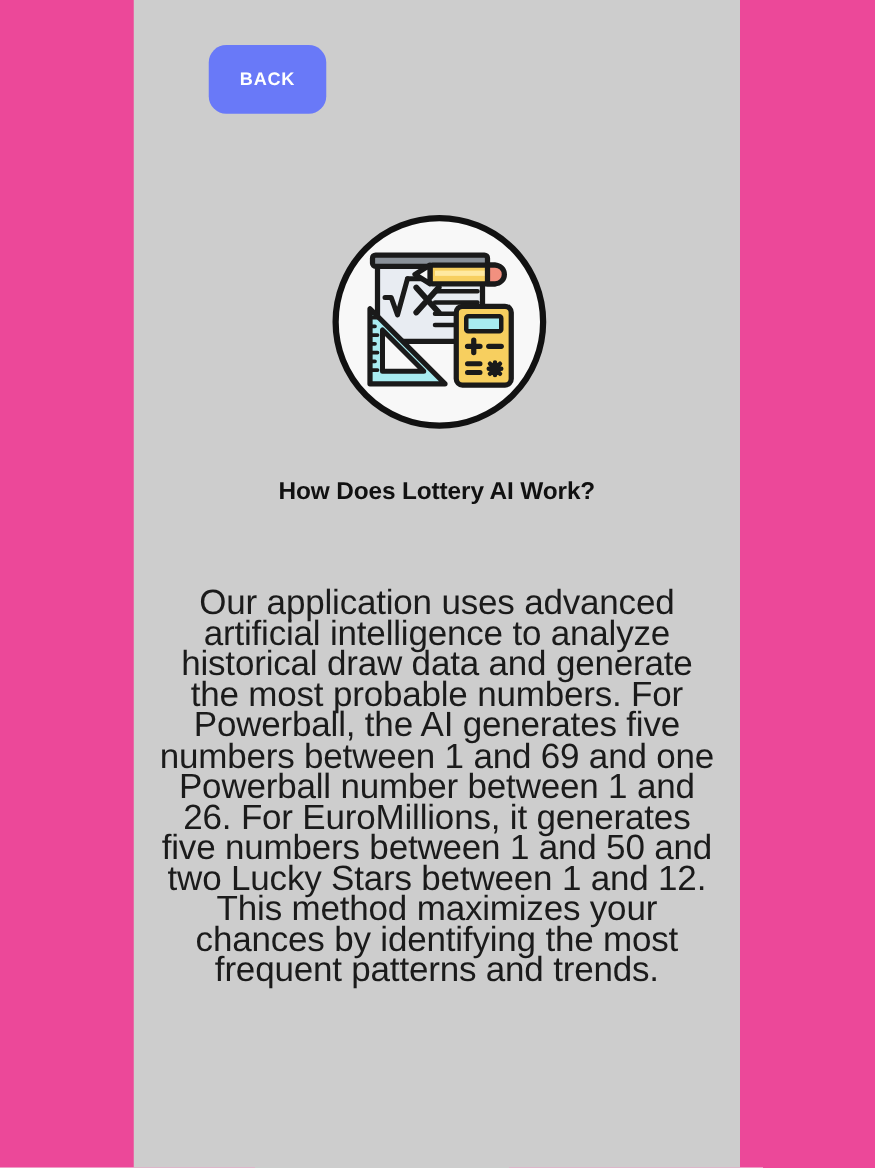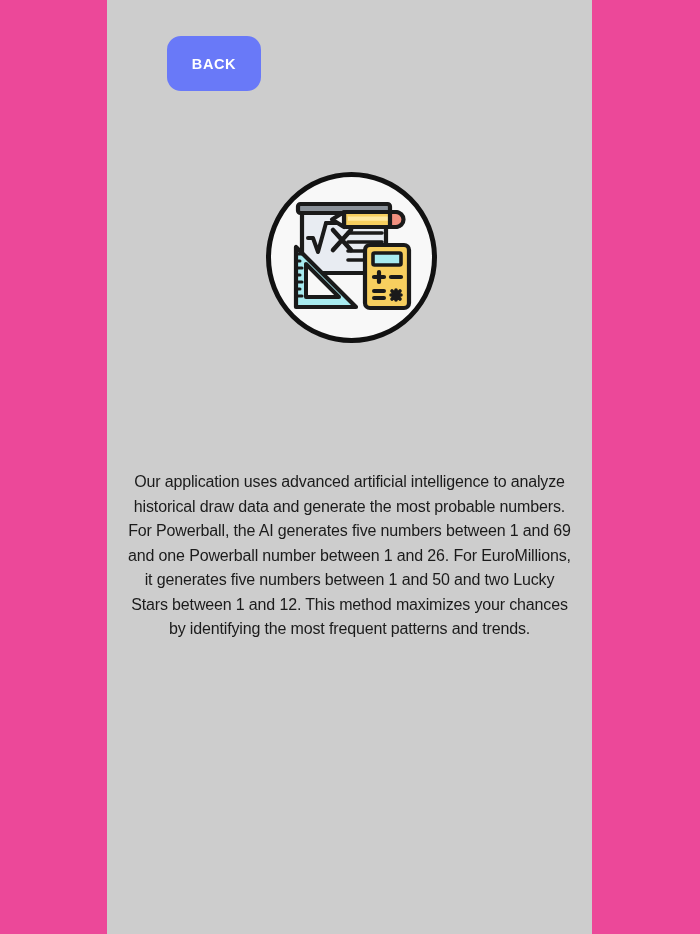--- a/index.html
+++ b/index.html
@@ -87,21 +87,21 @@
     letter-spacing: -0.1px;
   }
 
   #body-text {
     position: absolute;
     left: 18px;
     top: 470px;
     width: 449px;
     text-align: center;
     font-family: "Liberation Sans", sans-serif;
-    font-size: 16px;
+    font-size: 28px;
     line-height: 24.5px;
     color: #1b1b1b;
     letter-spacing: -0.15px;
   }
 </style>
 </head>
 <body>
 
 <div id="screen">
 
@@ -157,17 +157,18 @@
           <path d="M105 85 l10 0" fill="none" stroke="#1a1a1a" stroke-width="4.2" stroke-linecap="round"></path>
 
           <path d="M88 99 l10 0 M88 106 l10 0" fill="none" stroke="#1a1a1a" stroke-width="4" stroke-linecap="round"></path>
 
           <path d="M106 99 l8 8 M114 99 l-8 8 M110 98 l0 10 M105 103 l10 0" fill="none" stroke="#1a1a1a" stroke-width="3.6" stroke-linecap="round"></path>
         </g>
 
       </svg>
     </div>
 
+    <div id="page-title">How Does Lottery AI Work?</div>
 
     <div id="body-text">Our application uses advanced artificial intelligence to analyze historical draw data and generate the most probable numbers. For Powerball, the AI generates five numbers between 1 and 69 and one Powerball number between 1 and 26. For EuroMillions, it generates five numbers between 1 and 50 and two Lucky Stars between 1 and 12. This method maximizes your chances by identifying the most frequent patterns and trends.</div>
 
   </div>
 </div>
 
 </body></html>

